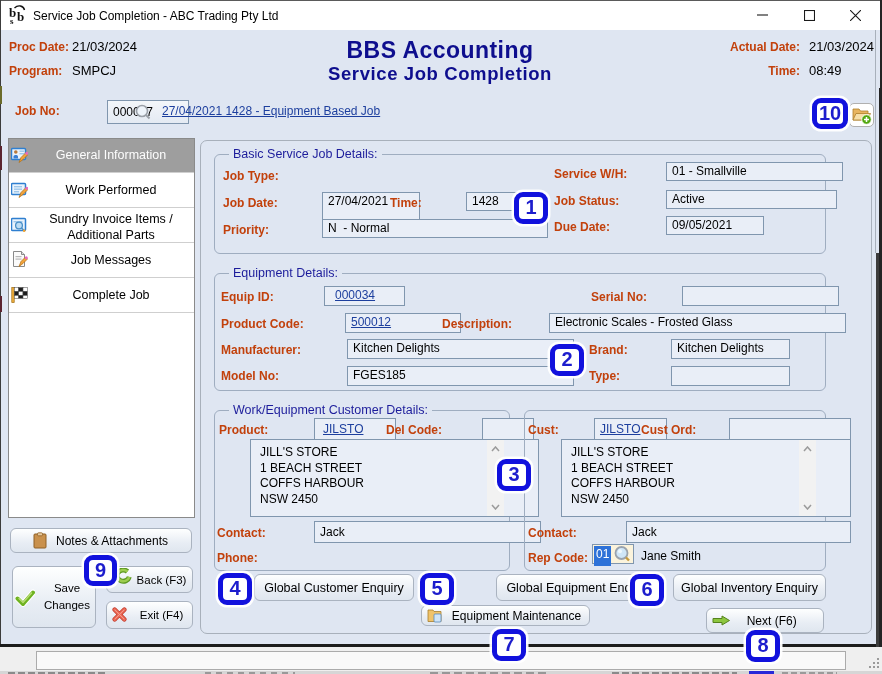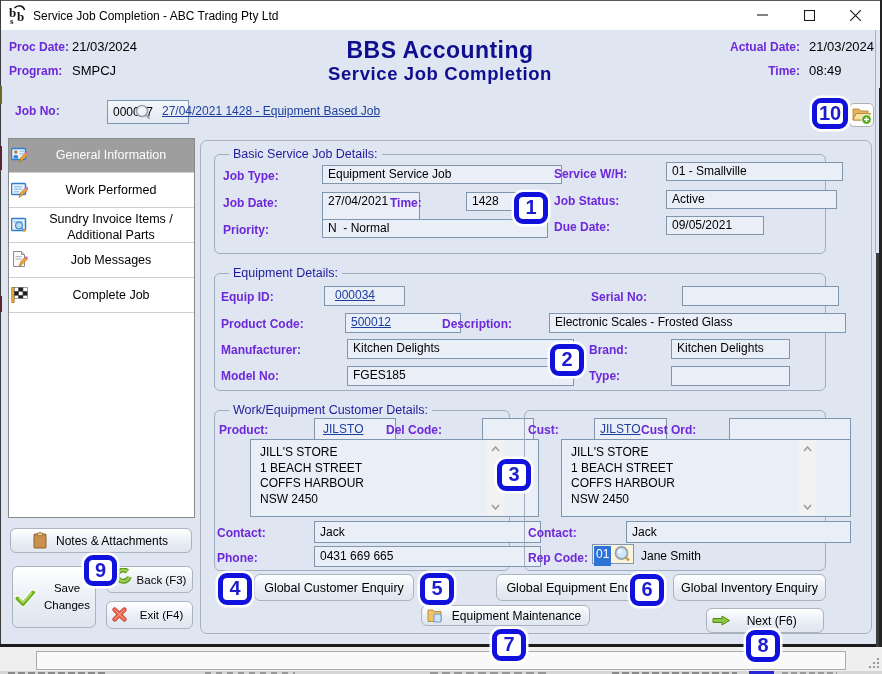--- a/index.html
+++ b/index.html
@@ -1,18 +1,18 @@
 <!DOCTYPE html>
 <html><head>
 <meta charset="utf-8">
 <style>
 html,body{margin:0;padding:0;}
 body{width:882px;height:674px;overflow:hidden;font-family:"Liberation Sans",sans-serif;}
 #win{position:absolute;top:0;left:0;width:882px;height:674px;background:#dfe6f2;overflow:hidden;}
-.lb{position:absolute;font:bold 12px "Liberation Sans",sans-serif;color:#6d28d9;white-space:nowrap;}
+.lb{position:absolute;font:bold 12px "Liberation Sans",sans-serif;color:#c2410c;white-space:nowrap;}
 .tx{position:absolute;font:13px "Liberation Sans",sans-serif;color:#000;white-space:nowrap;}
 .inp{position:absolute;box-sizing:border-box;border:1px solid #8096ae;background:#e9eef7;font:12px/14px "Liberation Sans",sans-serif;padding:1px 0 4px 5px;color:#000;overflow:hidden;white-space:nowrap;margin-left:34px;}
 .grp{position:absolute;box-sizing:border-box;border:1px solid #9fadc0;border-radius:6px;}
 .grpt{position:absolute;font:12.5px "Liberation Sans",sans-serif;color:#1c1c9b;background:#dfe6f2;padding:0 4px;white-space:nowrap;}
 .badge{position:absolute;z-index:30;box-sizing:border-box;border:5px solid #1111dd;border-radius:9px;background:#fff;color:#1d1dcd;font:bold 20px/21px "Liberation Sans",sans-serif;text-align:center;box-shadow:0 0 0 2.5px rgba(255,255,255,0.95);}
 .pb{position:absolute;box-sizing:border-box;border:1px solid #aab3c0;border-radius:6px;background:linear-gradient(#feffff,#e8edf4 60%,#dfe6ef);font:12px "Liberation Sans",sans-serif;color:#000;display:flex;align-items:center;justify-content:center;white-space:nowrap;}
 .lnk{color:#1d3f9e;text-decoration:underline;}
 svg{position:absolute;}
 </style>
 </head>
@@ -152,21 +152,20 @@
   <path d="M3 3 L14 14 M14 3 L3 14" stroke="#ed6a56" stroke-width="3.4" stroke-linecap="round"></path>
   <path d="M3.5 3.5 L13.5 13.5 M13.5 3.5 L3.5 13.5" stroke="#f4a093" stroke-width="1" stroke-linecap="round"></path>
 </svg>
 <div class="badge" style="left:84px;top:555px;width:33px;height:31px;">9</div>
 
 <div style="position:absolute;left:200px;top:140px;width:672px;height:494px;box-sizing:border-box;border:1px solid #a8b0bb;border-radius:7px;"></div>
 
 <div class="grp" style="left:214px;top:154px;width:612px;height:100px;"></div>
 <div class="grpt" style="left:229px;top:147px;">Basic Service Job Details:</div>
 <div class="lb" style="left:223px;top:169px;">Job Type:</div>
-<div class="inp" style="left:288px;top:165px;width:240px;height:19px;">Equipment Service Job</div>
 <div class="lb" style="left:554px;top:167px;">Service W/H:</div>
 <div class="inp" style="left:632px;top:162px;width:177px;height:19px;">01 - Smallville</div>
 <div class="lb" style="left:223px;top:196px;">Job Date:</div>
 <div class="inp" style="left:288px;top:192px;width:98px;height:30px;">27/04/2021</div>
 <div class="lb" style="left:390px;top:196px;">Time:</div>
 <div class="inp" style="left:432px;top:192px;width:51px;height:19px;">1428</div>
 <div class="lb" style="left:554px;top:194px;">Job Status:</div>
 <div class="inp" style="left:632px;top:190px;width:171px;height:19px;">Active</div>
 <div class="lb" style="left:223px;top:223px;">Priority:</div>
 <div class="inp" style="left:288px;top:219px;width:226px;height:19px;">N&nbsp; - Normal</div>
@@ -205,21 +204,20 @@
 <div style="position:absolute;left:487px;top:440px;width:17px;height:76px;background:#f2f2f2;"></div>
 <svg style="left:491px;top:446px;" width="9" height="6" viewBox="0 0 9 6">
       <path d="M1 5 L4.5 1 L8 5" stroke="#9b9b9b" stroke-width="1.5" fill="none"></path>
     </svg>
 <svg style="left:491px;top:504px;" width="9" height="6" viewBox="0 0 9 6">
       <path d="M1 1 L4.5 5 L8 1" stroke="#9b9b9b" stroke-width="1.5" fill="none"></path>
     </svg>
 <div class="lb" style="left:217px;top:526px;">Contact:</div>
 <div class="inp" style="left:280px;top:521px;width:227px;height:22px;padding-top:3px;">Jack</div>
 <div class="lb" style="left:217px;top:551px;">Phone:</div>
-<div class="inp" style="left:280px;top:546px;width:227px;height:21px;padding-top:2px;">0431 669 665</div>
 <div class="badge" style="left:497px;top:459px;width:34px;height:32px;">3</div>
 
 <div class="grp" style="left:524px;top:410px;width:302px;height:161px;"></div>
 <div class="lb" style="left:528px;top:423px;">Cust:</div>
 <div class="inp" style="left:560px;top:418px;width:73px;height:22px;padding-top:3px;"><span class="lnk">JILSTO</span></div>
 <div class="lb" style="left:641px;top:423px;">Cust Ord:</div>
 <div class="inp" style="left:695px;top:418px;width:122px;height:22px;"></div>
 <div class="inp" style="left:527px;top:439px;width:290px;height:78px;font:12px/15.5px 'Liberation Sans',sans-serif;padding-top:5px;padding-left:9px;white-space:normal;">JILL'S STORE<br>1 BEACH STREET<br>COFFS HARBOUR<br>NSW 2450</div>
 
 <div style="position:absolute;left:799px;top:440px;width:17px;height:76px;background:#f2f2f2;"></div>

